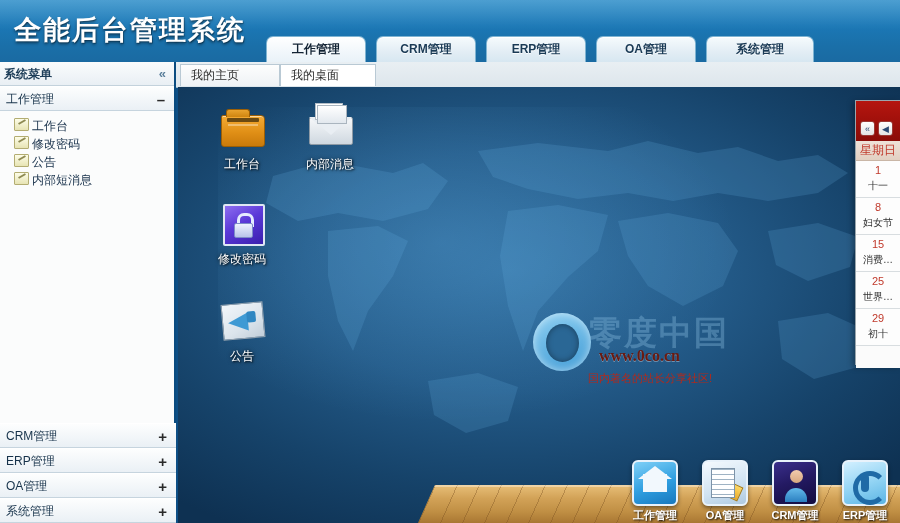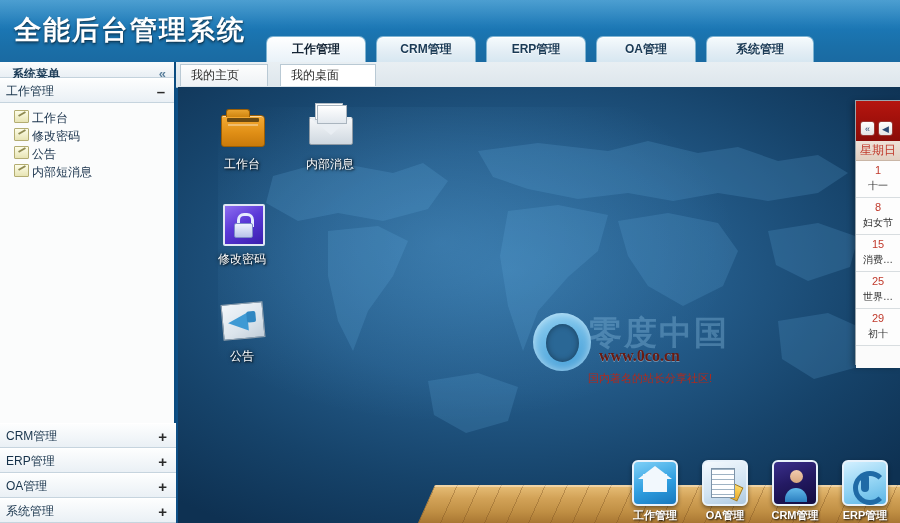--- a/index.html
+++ b/index.html
@@ -52,34 +52,34 @@
     border-bottom:1px solid #9bb7c9;
   }
   .stab{
     position:absolute;top:2px;height:22px;line-height:21px;
     font-size:12px;color:#2b2b2b;padding:0 10px;
     border:1px solid #b9c9d4;border-bottom:none;
     background:linear-gradient(180deg,#fdfdfd 0%,#eef2f5 100%);
     box-sizing:border-box;cursor:pointer;white-space:nowrap;
   }
   .stab.active{background:linear-gradient(180deg,#ffffff,#f7fafc);}
-  #stab0{left:4px;width:88px;}
+  #stab0{left:4px;width:100px;}
   #stab1{left:104px;width:96px;background:#ffffff;}
 
   
   .sidebar{
     position:absolute;left:0;top:62px;width:176px;height:461px;
     background:#fbfcfc;border-right:2px solid #0b4c80;
     box-sizing:border-box;
   }
   .side-hd{
-    position:relative;height:16px;line-height:24px;
+    position:relative;height:24px;line-height:24px;
     background:linear-gradient(180deg,#fafcfd 0%,#e9eff4 100%);
     border-bottom:1px solid #c3d2dc;
-    font-size:12px;color:#1d3d58;padding-left:12px;font-weight:bold;
+    font-size:12px;color:#1d3d58;padding-left:4px;font-weight:bold;
     box-sizing:border-box;cursor:pointer;
   }
   .side-hd .chev{
     position:absolute;right:8px;top:0;font-size:13px;color:#5a7f9b;font-weight:bold;
   }
   .grp{
     position:relative;height:25px;line-height:25px;
     background:linear-gradient(180deg,#fdfefe 0%,#eaf0f5 100%);
     border-top:1px solid #ffffff;border-bottom:1px solid #c6d4de;
     font-size:12px;color:#16324a;padding-left:6px;

